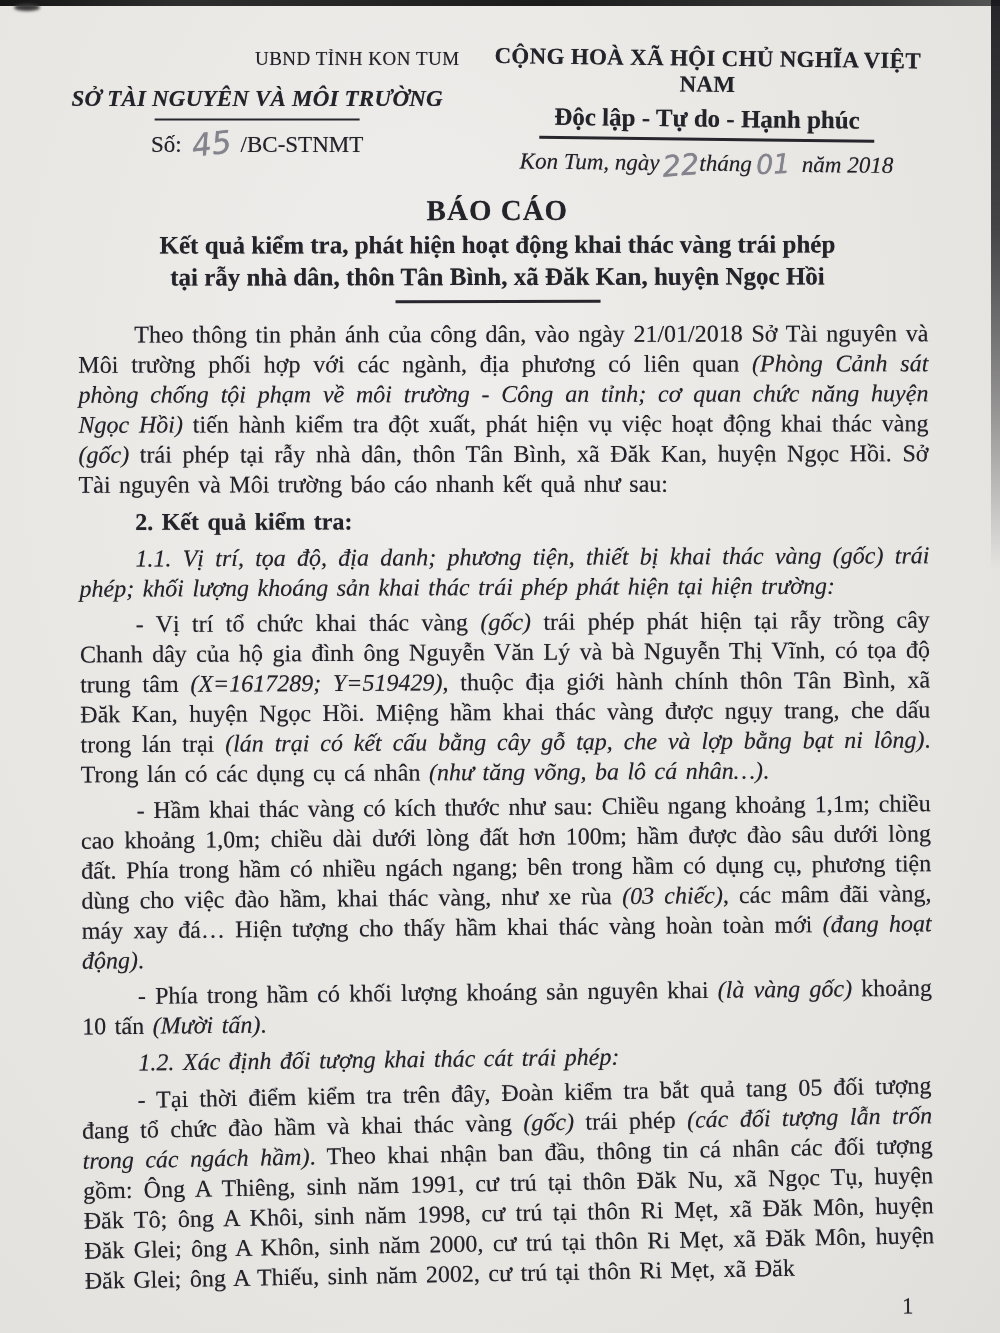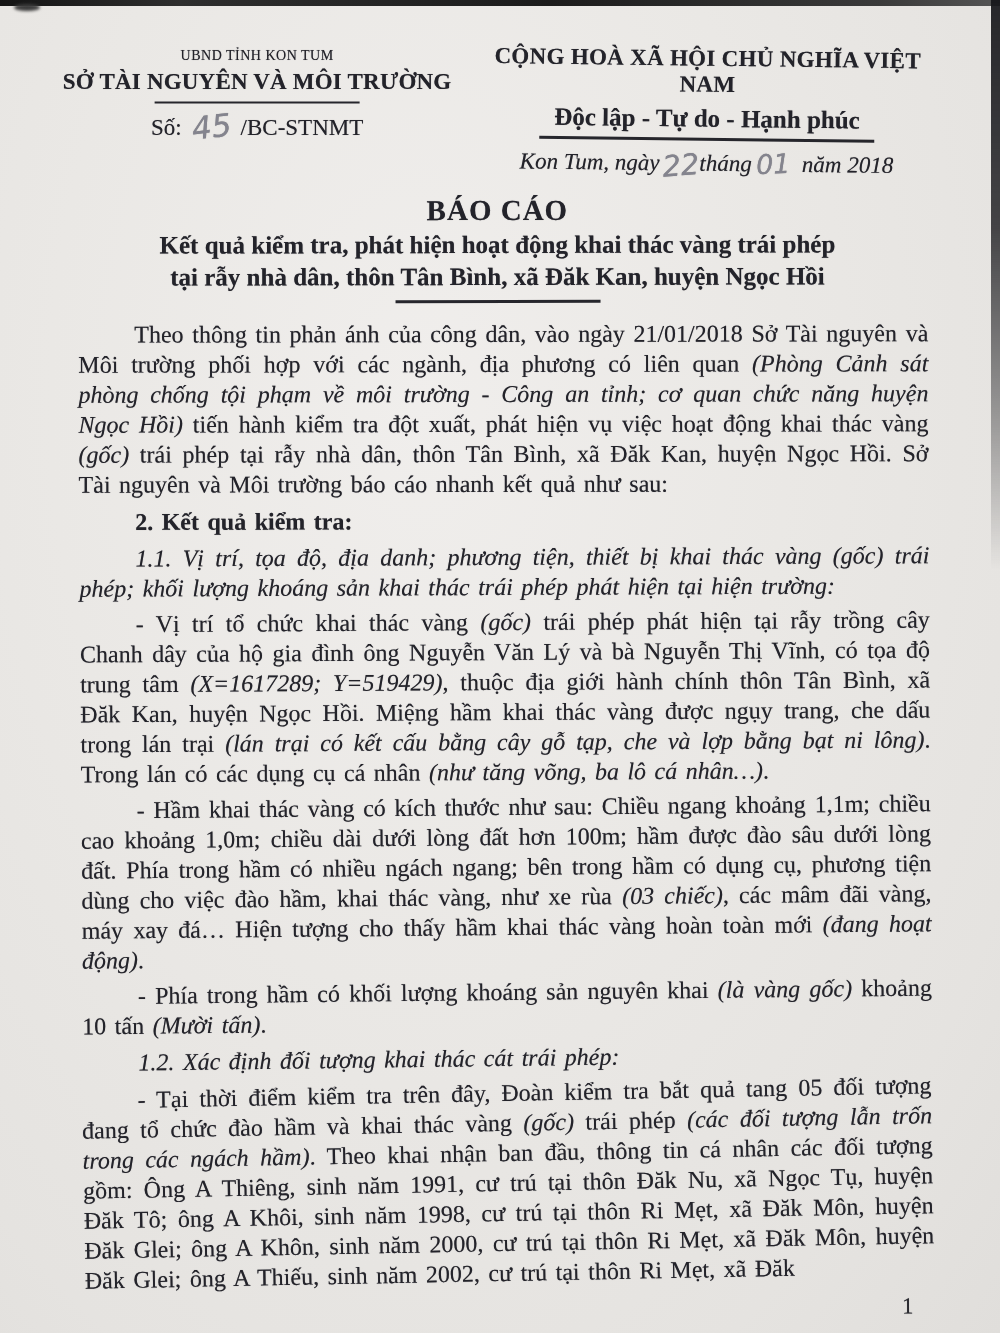--- a/index.html
+++ b/index.html
@@ -26,22 +26,22 @@
     background:linear-gradient(to bottom, rgba(22,22,26,.92) 0%, rgba(22,22,26,.78) 40%, rgba(22,22,26,.35) 75%, rgba(22,22,26,0) 100%);
     filter:blur(0.6px);
   }
   .content{position:absolute; inset:0; transform:rotate(-0.35deg);}
   .ink{ text-shadow:0 0 0.7px rgba(34,34,42,.55); }
 
   
   .header{display:flex; justify-content:space-between; padding:47px 52px 0 58px;}
   .hdr-left{width:405px; text-align:center; transform:rotate(0.35deg);}
   .hdr-right{width:475px; text-align:center; transform:rotate(1.05deg);}
-  .hl1{font-size:14px; letter-spacing:.5px;}
-  .hl2{font-size:23px; font-weight:bold; margin-top:5px; letter-spacing:.2px;}
+  .hl1{font-size:19px; letter-spacing:.5px;text-align:right;}
+  .hl2{font-size:23px; font-weight:bold; margin-top:16px; letter-spacing:.2px;font-style:italic;}
   .hr1{font-size:23px; font-weight:bold; letter-spacing:.3px;}
   .hr2{font-size:25px; font-weight:bold; margin-top:7px;}
   .rule{background:#26262c; height:2px;}
   .rule-left{width:205px; margin:6px auto 0;}
   .rule-right{width:335px; margin:5px auto 0; height:3px;}
   .hnum{font-size:23px; margin-top:12px;}
   .hdate{font-size:23px; font-style:italic; margin-top:10px; white-space:nowrap;}
   .hand{
     font-family:"DejaVu Sans",sans-serif; font-style:italic; color:#84848e;
     display:inline-block; font-size:29px; line-height:0;

